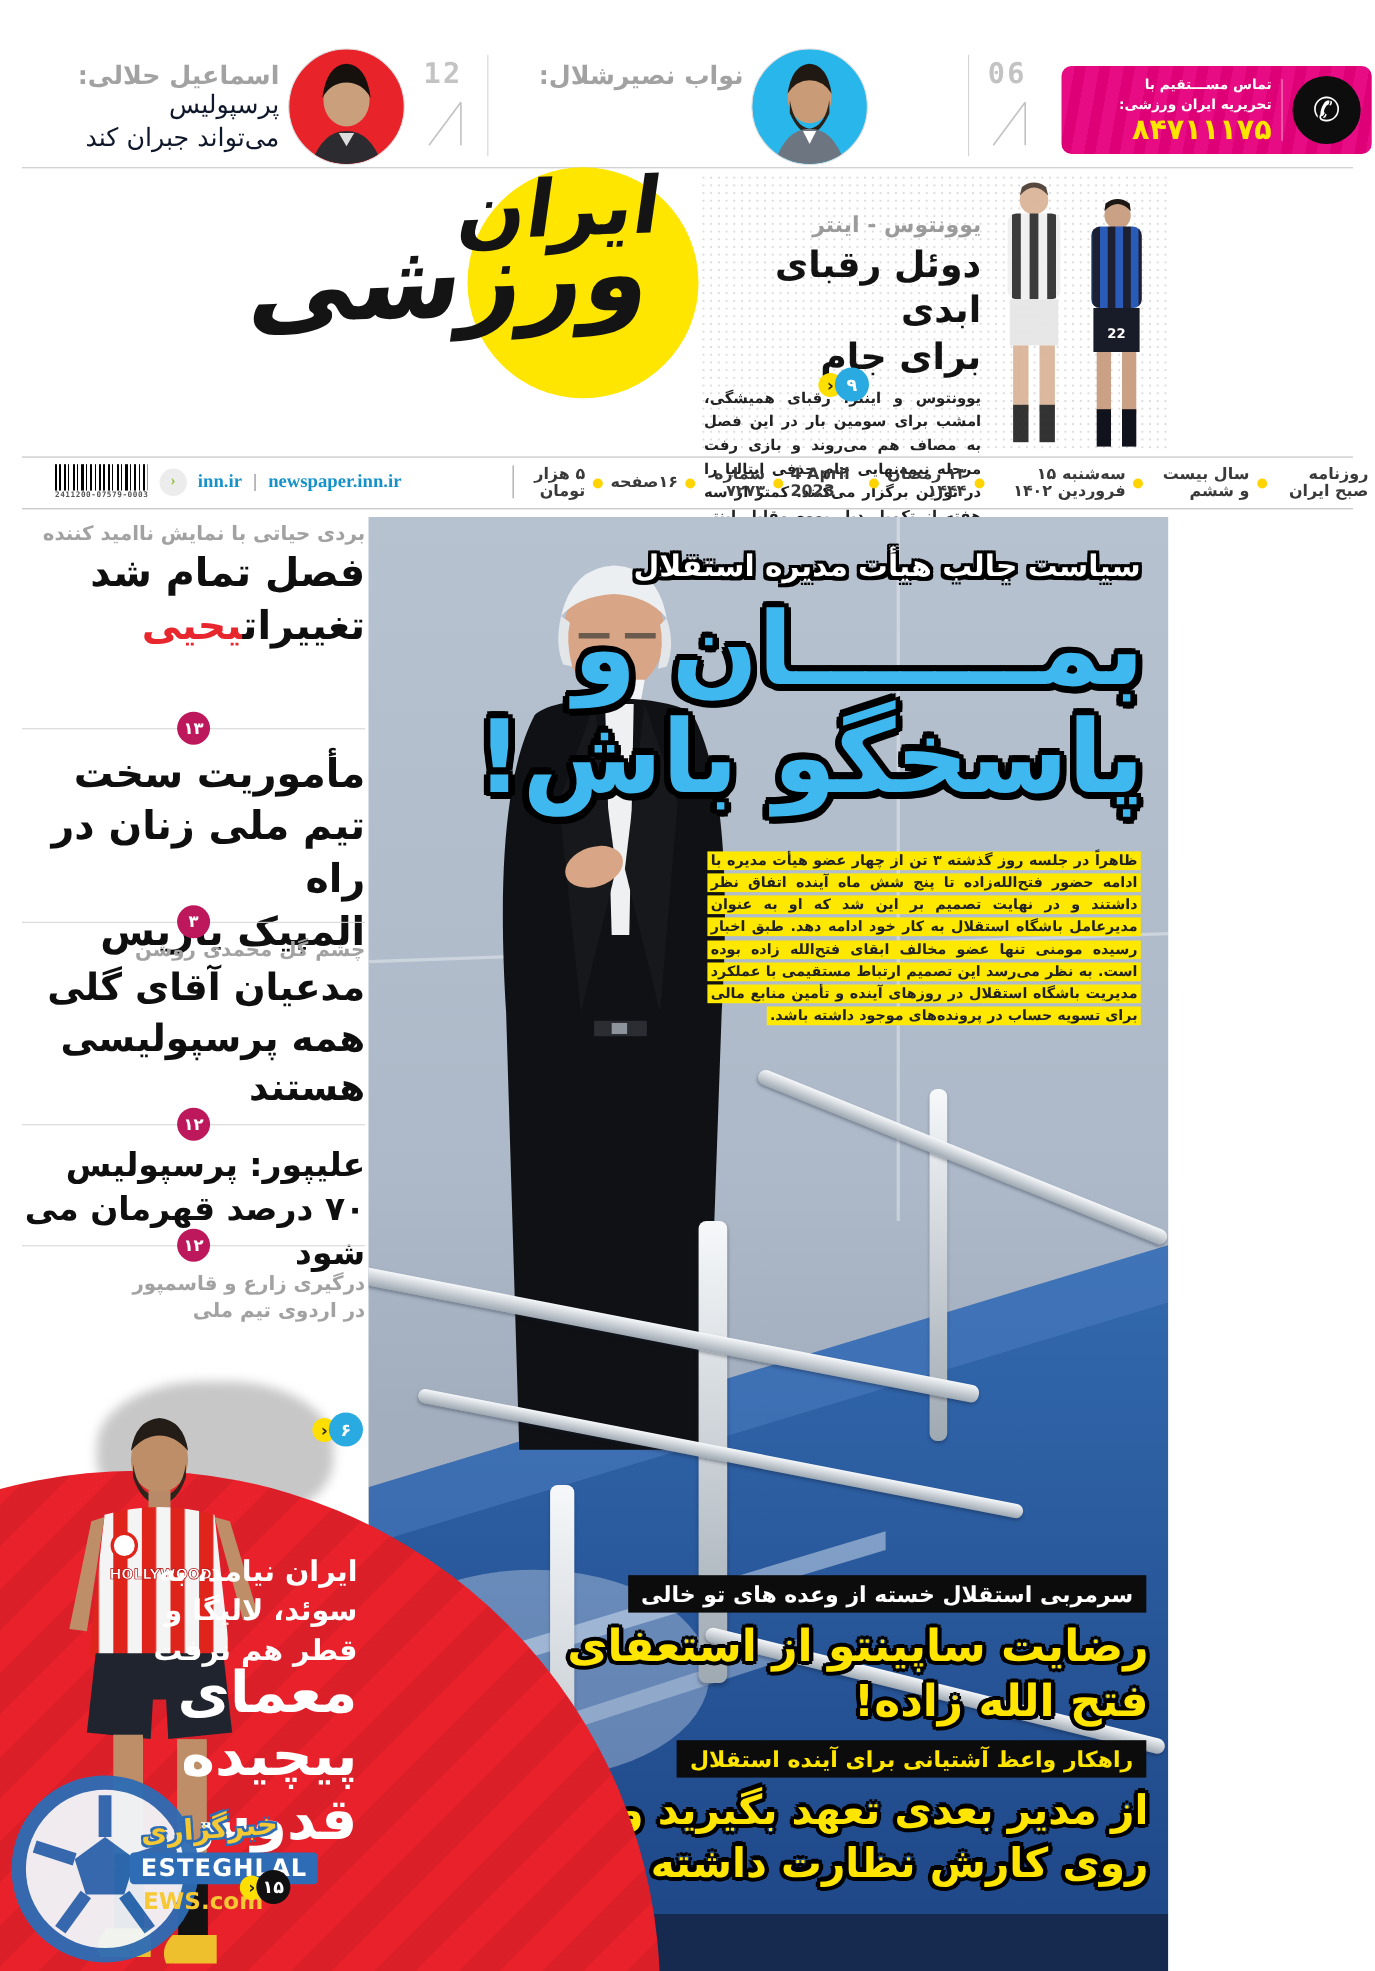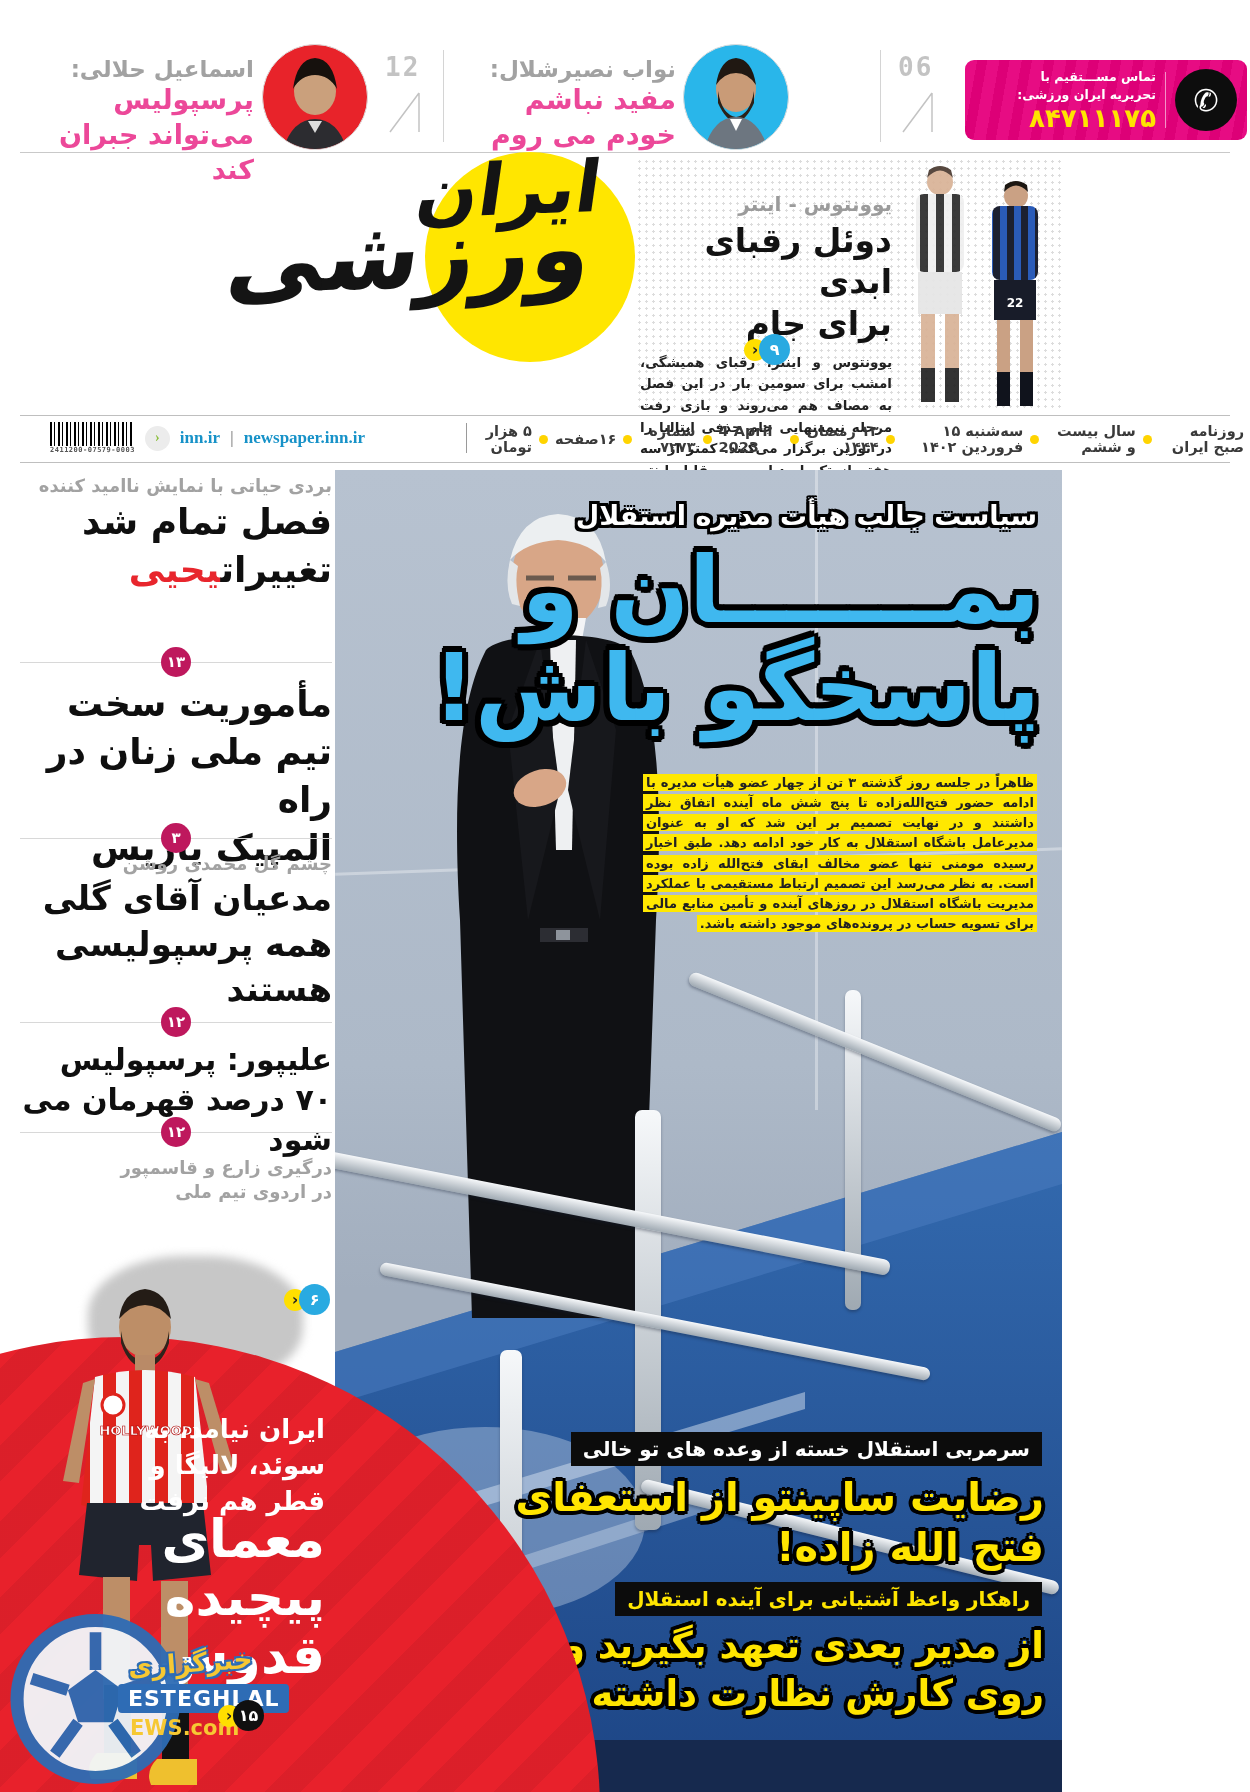--- a/index.html
+++ b/index.html
@@ -15,21 +15,21 @@
   .phone-circle{width:62px;height:62px;border-radius:50%;background:#0d0d0d;color:#fff;
      display:flex;align-items:center;justify-content:center;font-size:30px;flex:0 0 auto;}
   .phone-div{width:1px;height:56px;background:rgba(255,255,255,.55);}
   .phone-texts{color:#fff;font-size:12.5px;font-weight:700;line-height:1.45;text-align:right;flex:1;}
   .phone-num{color:#ffe400;font-size:26px;font-weight:800;letter-spacing:1px;line-height:1.1;}
   .pgmark{color:#c3c3c3;font-family:"DejaVu Sans Mono",monospace;font-weight:800;
      font-size:26px;letter-spacing:2px;}
   .hairline{width:1px;background:#d4d4d4;}
   .headshot{width:104px;height:104px;border-radius:50%;overflow:hidden;border:1px solid #ddd;}
   .col-kick{color:#a2a2a2;font-size:23px;font-weight:700;}
-  .col-title{color:#ec4899;font-size:27px;font-weight:700;line-height:1.3;}
+  .col-title{color:#0f172a;font-size:23px;font-weight:400;line-height:1.3;}
   .header-rule{left:20px;top:152px;width:1210px;height:1px;background:#c9c9c9;}
   
   .dotbg{left:636px;top:158px;width:426px;height:252px;
      background-image:radial-gradient(#dcdcdc 1.1px,transparent 1.1px);background-size:7px 7px;}
   .yellow-circle{left:425px;top:152px;width:210px;height:210px;border-radius:50%;background:#ffe600;}
   .logo{left:25px;top:160px;width:565px;height:205px;transform:skewX(-10deg) rotate(-2deg);color:#141414;}
   .logo .l1{font-size:72px;font-weight:900;text-align:right;padding-left:55px;line-height:1;}
   .logo .l2{font-size:96px;font-weight:900;text-align:right;padding-left:125px;margin-top:-22px;line-height:1;}
   .juve{left:640px;top:192px;width:252px;}
   .juve .k{font-size:20px;}
@@ -125,22 +125,20 @@
     <svg width="104" height="104" viewBox="0 0 104 104">
       <ellipse cx="52" cy="44" rx="20" ry="23" fill="#c99b77"></ellipse>
       <path d="M32 40 Q36 14 52 13 Q68 14 72 40 Q64 28 52 28 Q40 28 32 40Z" fill="#201812"></path>
       <path d="M34 46 Q38 70 52 72 Q66 70 70 46 L70 58 Q62 76 52 77 Q42 76 34 58Z" fill="#2b2118"></path>
       <path d="M20 104 Q30 72 52 72 Q74 72 84 104 Z" fill="#6d7680"></path>
       <path d="M46 74 L52 86 L58 74 Z" fill="#fff"></path>
     </svg>
   </div>
   <div class="abs" style="left:468px;top:56px;width:208px;text-align:right;">
     <div class="col-kick">نواب نصیرشلال:</div>
-    <div class="col-title pre">مفید نباشم
-خودم می روم</div>
   </div>
 
   <div class="abs pgmark" style="left:385px;top:52px;">12</div>
   <svg class="abs" style="left:387px;top:90px;" width="36" height="46">
     <path d="M32 3 V42 M32 3 L3 42" stroke="#c3c3c3" stroke-width="1.5" fill="none"></path>
     </svg>
   <div class="abs hairline" style="left:443px;top:50px;height:92px;"></div>
 
   <div class="abs headshot" style="left:262px;top:44px;background:#e8232a;">
     <svg width="104" height="104" viewBox="0 0 104 104">

